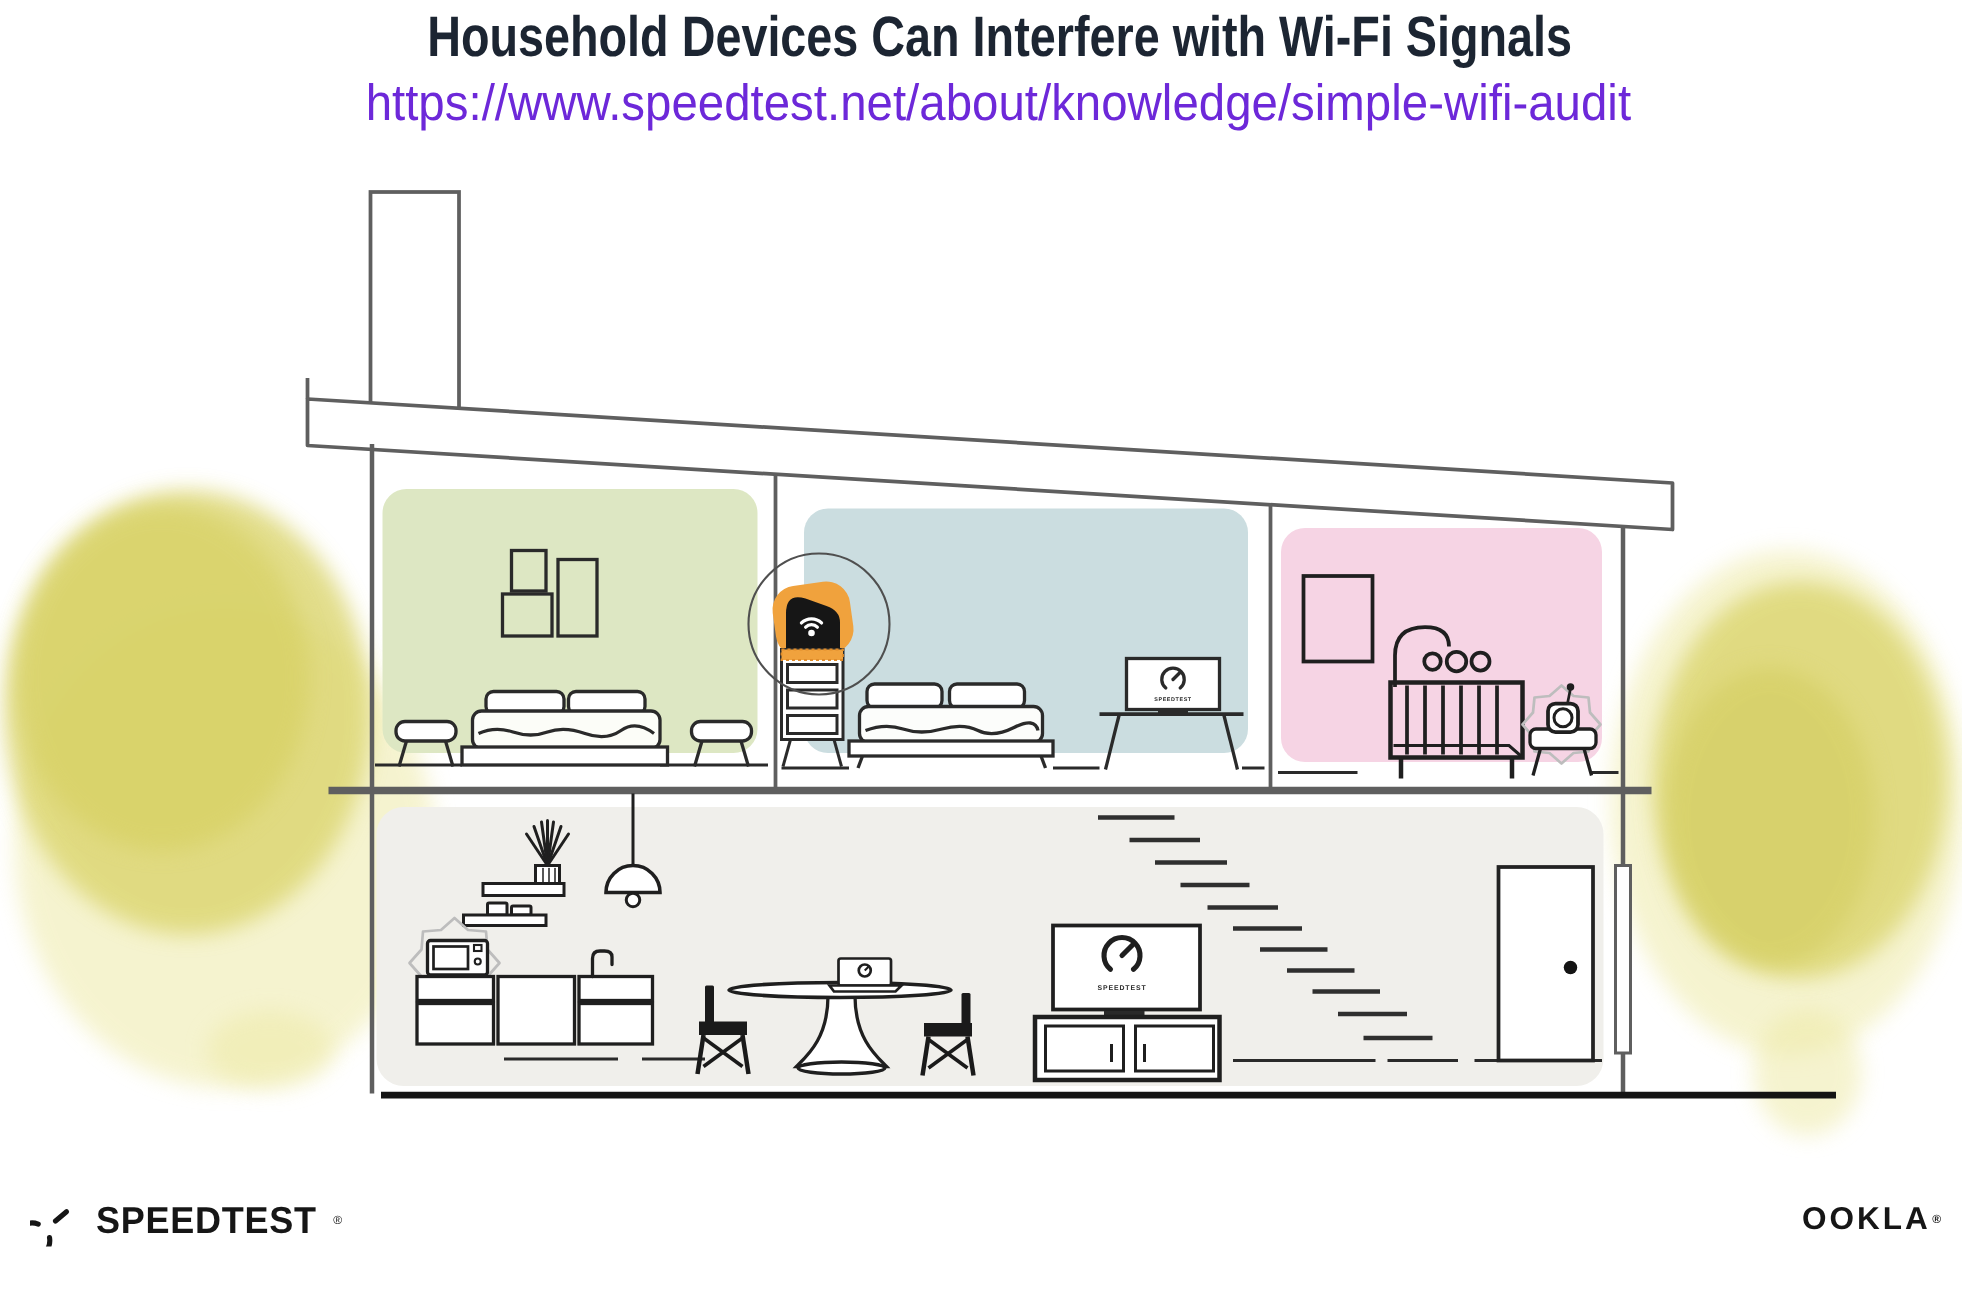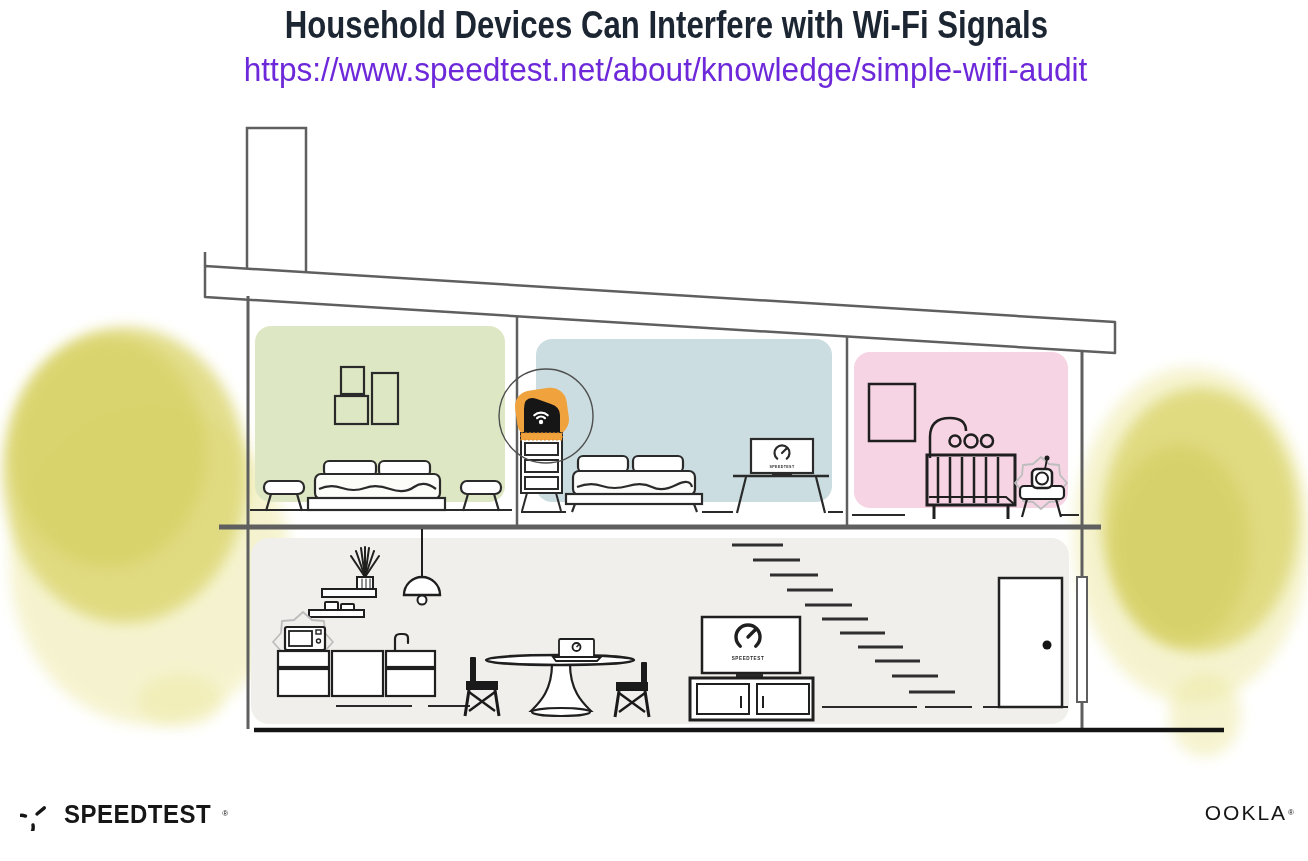--- a/index.html
+++ b/index.html
@@ -11,21 +11,21 @@
   .hdr{position:absolute;left:12px;width:100%;text-align:center;white-space:nowrap;}
   .hdr .squeeze{display:inline-block;}
   #title{top:4px;font-size:38px;font-weight:700;color:#1c2532;letter-spacing:0;}
   #title .squeeze{transform:scaleX(.82);}
   #url{top:50px;font-size:34px;font-weight:400;color:#6d28d9;}
   #url .squeeze{transform:scaleX(.93);}
   #scene{position:absolute;left:0;top:0;width:1308px;height:861px;}
   .footer-logo{position:absolute;display:flex;align-items:center;color:#161616;}
   #speedtest-logo{left:20px;top:797px;gap:7px;}
   #speedtest-logo .word{font-size:25px;font-weight:700;letter-spacing:.5px;display:inline-block;transform:scaleX(.96);}
-  #ookla-logo{right:12px;top:801px;font-size:21px;font-weight:400;letter-spacing:2px;}
+  #ookla-logo{right:12px;top:801px;font-size:21px;font-weight:700;letter-spacing:2px;}
   .reg{font-size:8px;vertical-align:top;line-height:10px;margin-left:1px;}
   svg text{font-family:"Liberation Sans",sans-serif;}
 </style>
 </head>
 <body>
 
 <div class="hdr" id="title">
   <span class="squeeze">Household Devices Can Interfere with Wi-Fi Signals</span>
 </div>
 <div class="hdr" id="url">

